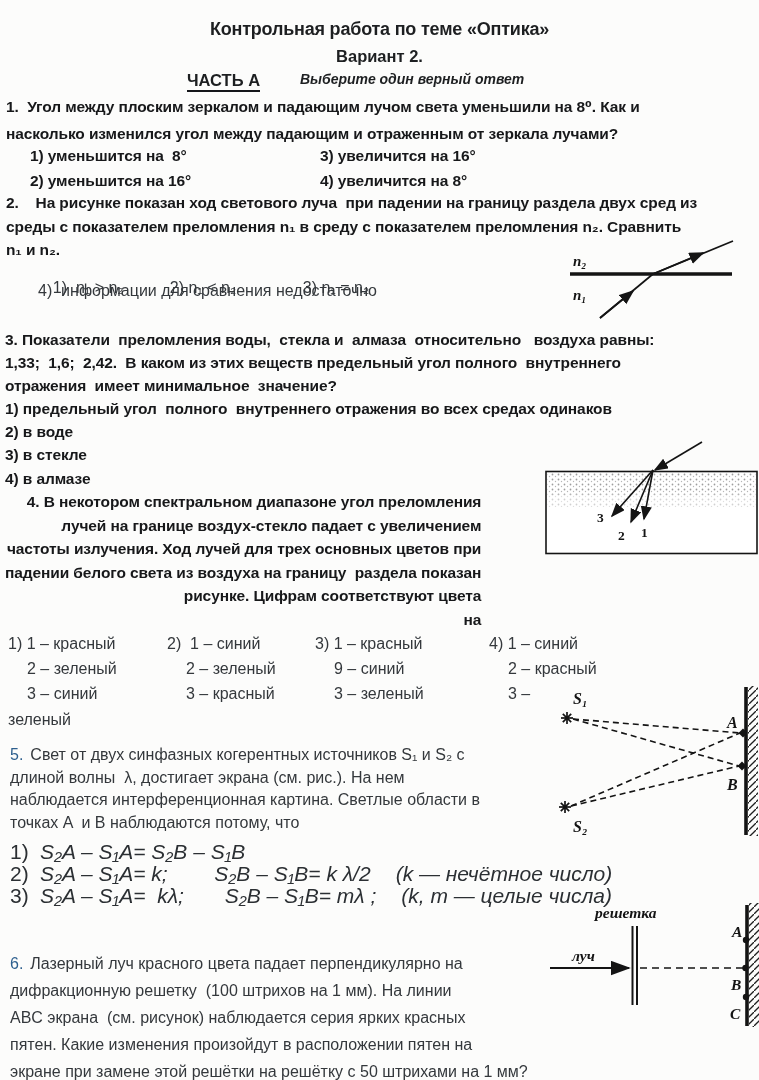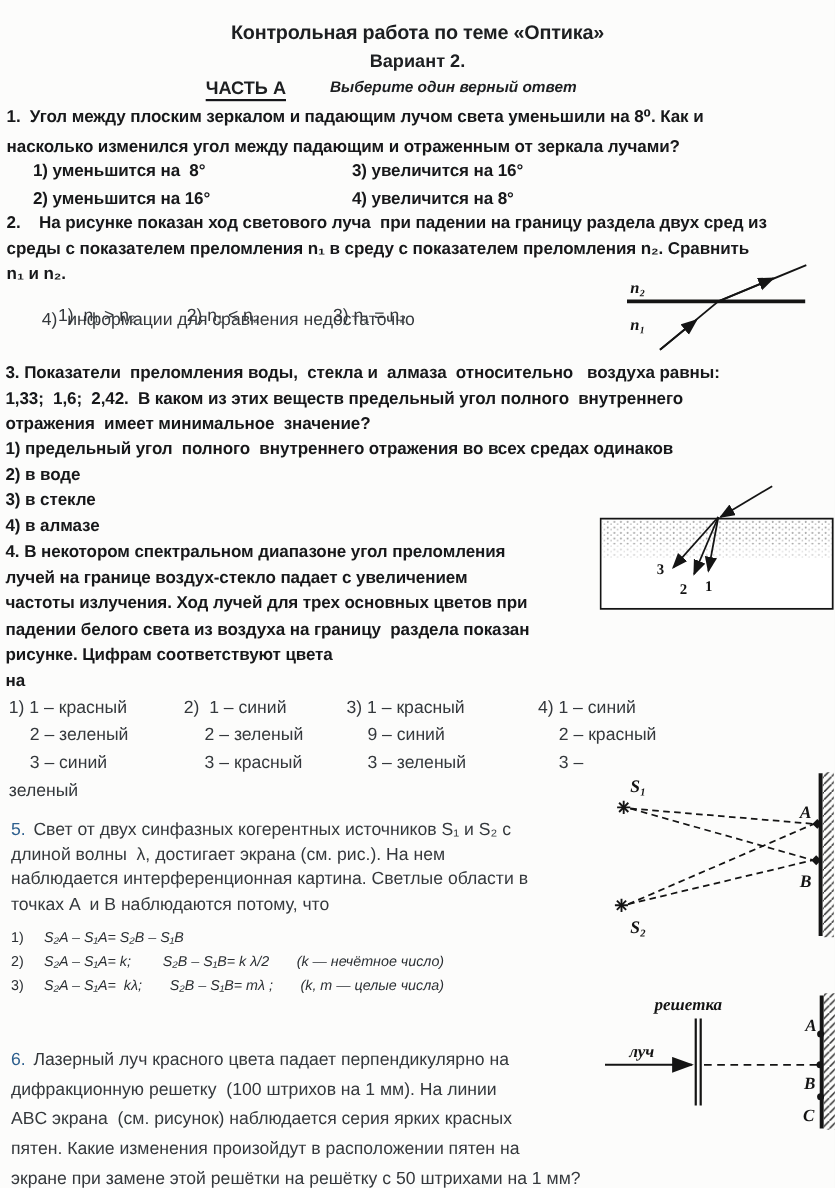--- a/index.html
+++ b/index.html
@@ -16,36 +16,36 @@
   #instruction{top:71px;left:300px;font-size:14px;font-weight:700;font-style:italic;}
   #q1{top:93px;left:6px;line-height:27px;}
   #q1-opts{top:143px;left:30px;display:grid;grid-template-columns:290px auto;line-height:25px;}
   #q2{top:191px;left:6px;line-height:23.5px;}
   #q2-opts{top:261px;left:35px;}
   #q2-opts .o1{display:inline-block;width:117px;}
   #q2-opts .o2{display:inline-block;width:133px;}
   #q2-opt4{top:282px;left:38px;}
   #q3{top:329px;left:5px;line-height:22.8px;}
   #q3-opts{top:397px;left:5px;line-height:23.2px;}
-  #q4{top:490px;left:5px;line-height:23.5px;}
+  #q4{top:490px;left:5px;line-height:23.5px;text-align:right;}
   #q4-opts{top:631px;left:0;width:759px;height:80px;}
   #q4-opts .col{position:absolute;top:0;line-height:25px;}
   #q4-opts .c1{left:8px;} #q4-opts .c2{left:167px;} #q4-opts .c3{left:315px;} #q4-opts .c4{left:489px;}
   #q4-opts .sub{padding-left:19px;}
   #q4-overflow{top:711px;left:8px;}
   #q5{top:744px;left:10px;line-height:22.5px;}
-  #q5-opts{top:841px;left:10px;line-height:22px;font-size:13px;color:#2b2f33;}
+  #q5-opts{top:841px;left:10px;line-height:22px;font-size:21px;color:#2b2f33;}
   #q5-opts .fnum{display:inline-block;width:30px;font-style:normal;}
   #q5-opts .formula{font-style:italic;}
   #q5-opts .note{margin-left:25px;font-style:italic;}
   #q6{top:950px;left:10px;line-height:27px;}
   .qnum{color:#2d5f8e;margin-right:7px;}
   .fig{position:absolute;}
   #fig-q2{left:557px;top:236px;} #fig-q4{left:545px;top:438px;}
-  #fig-q5{left:553px;top:692px;} #fig-q6{left:544px;top:893px;}
+  #fig-q5{left:553px;top:676px;} #fig-q6{left:544px;top:893px;}
   svg{display:block;}
   .stroke{stroke:#141414;fill:none;}
   .figtext{font-family:"Liberation Serif","DejaVu Serif",serif;font-style:italic;font-weight:600;fill:#141414;}
   .fignum{font-family:"Liberation Serif","DejaVu Serif",serif;font-weight:700;font-size:13.5px;fill:#141414;}
 </style>
 </head>
 <body>
 
 <div class="page">
 

